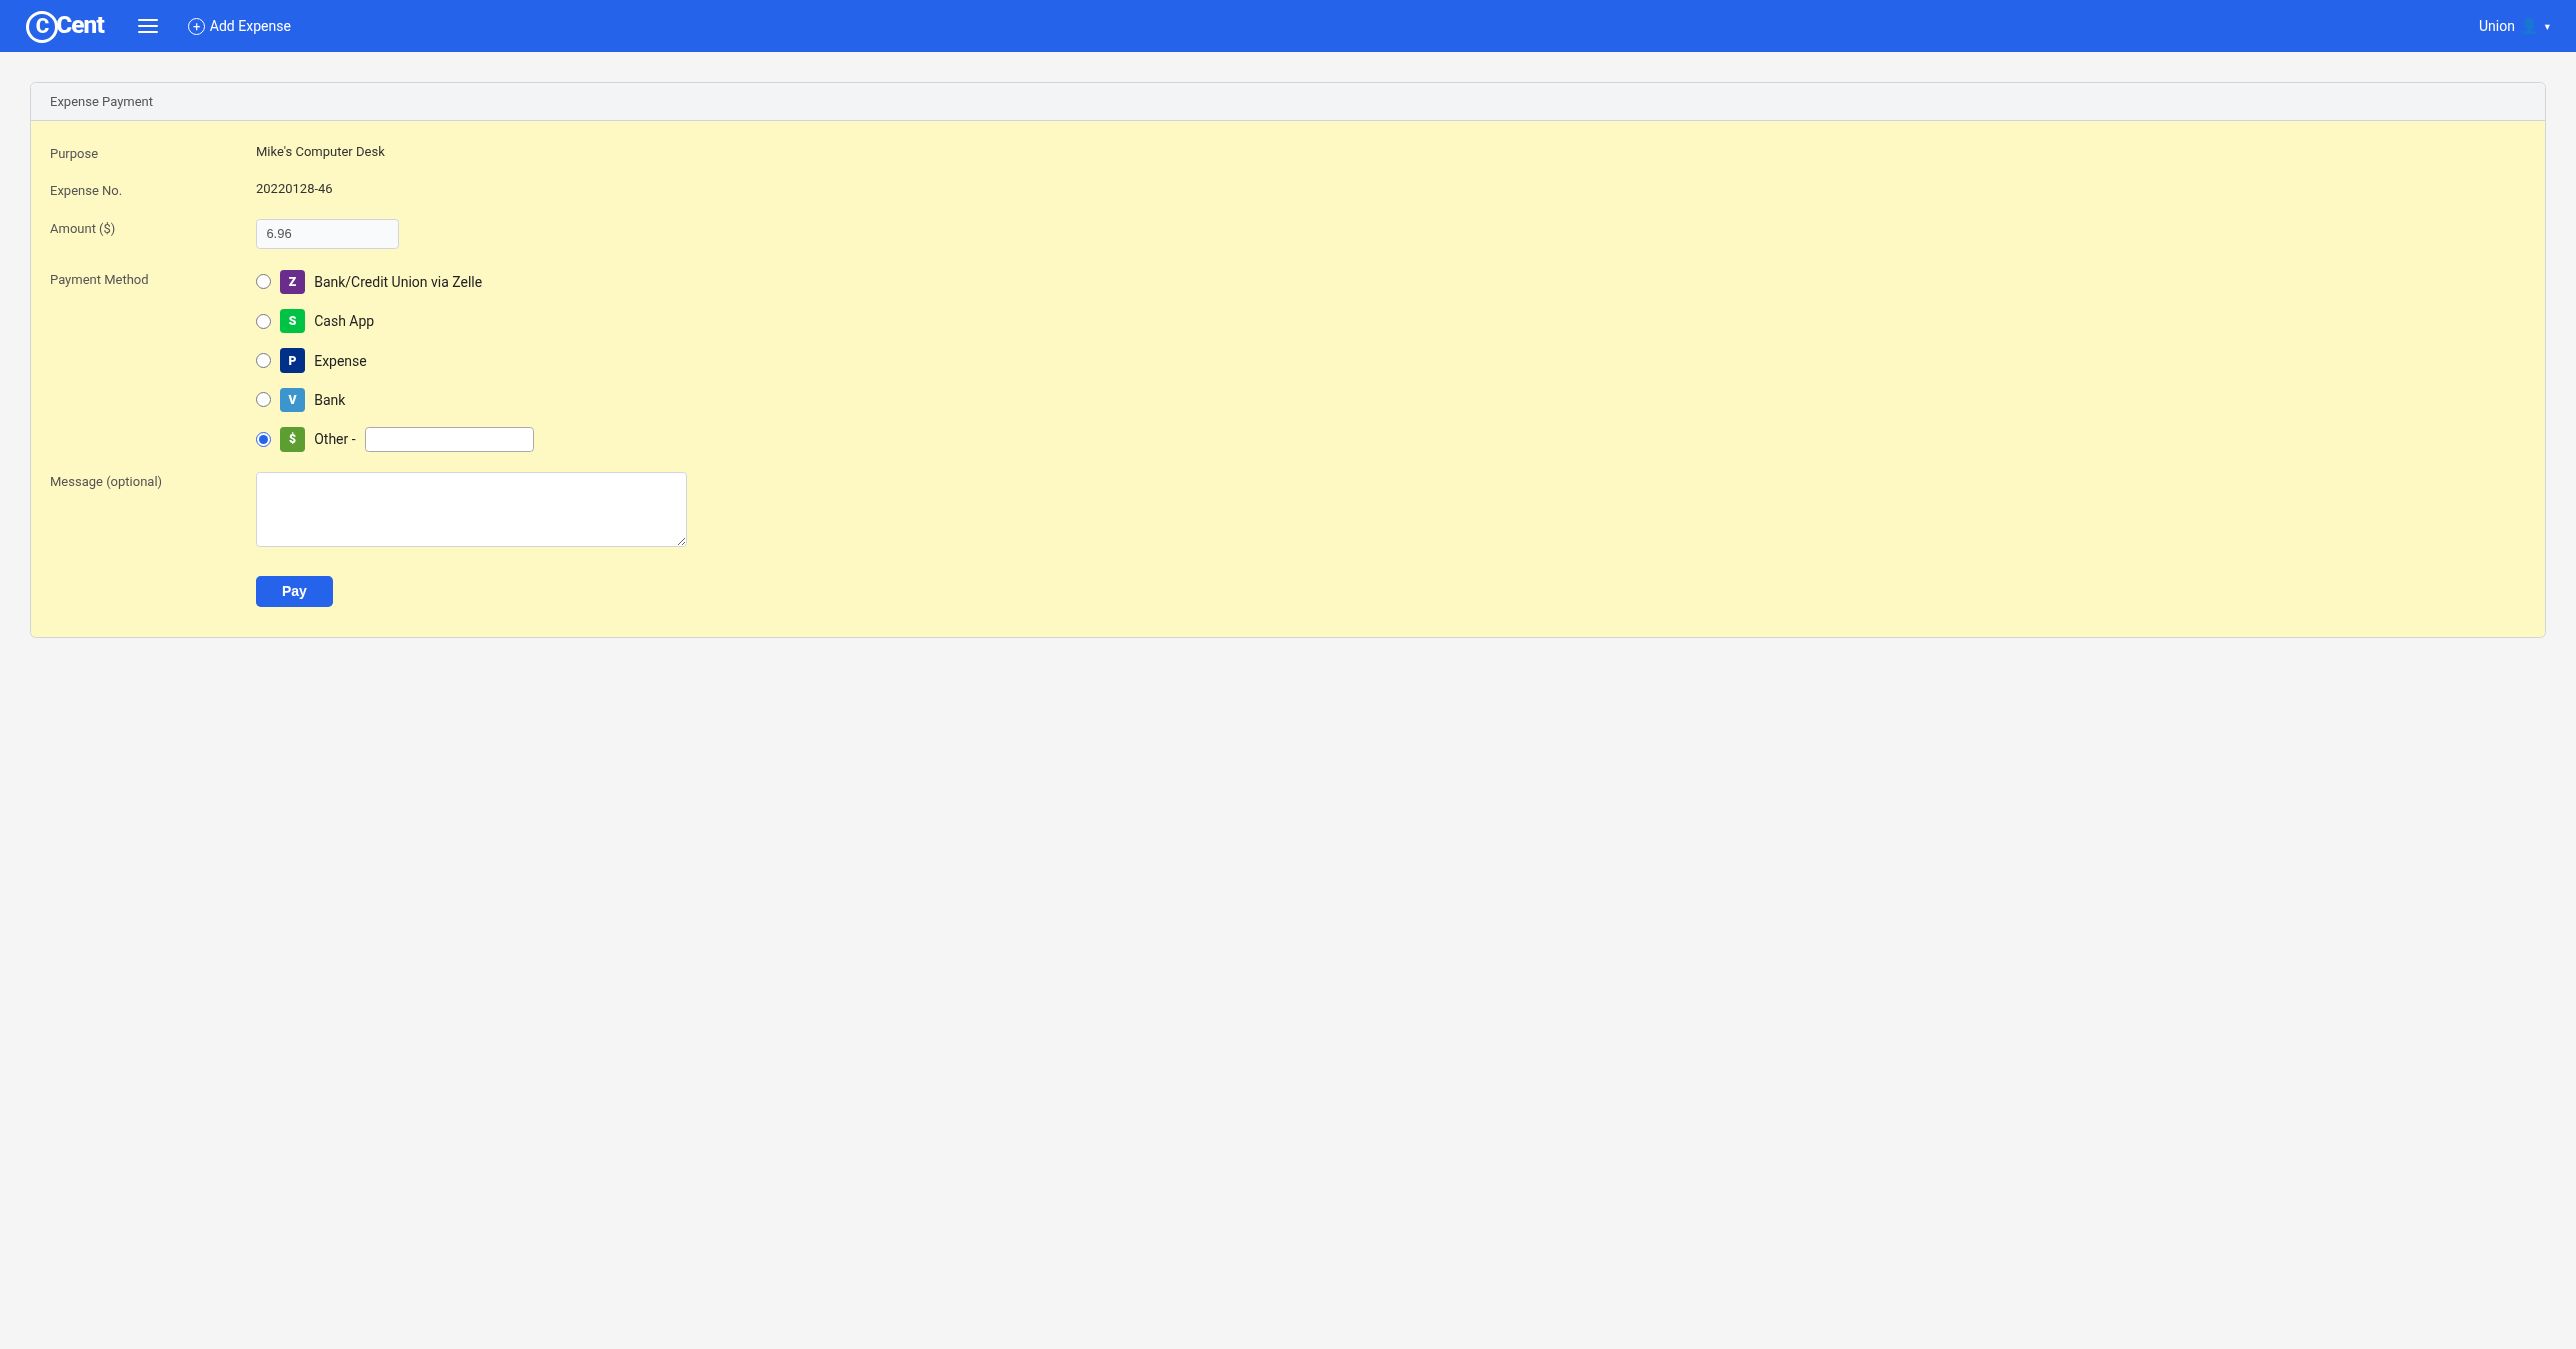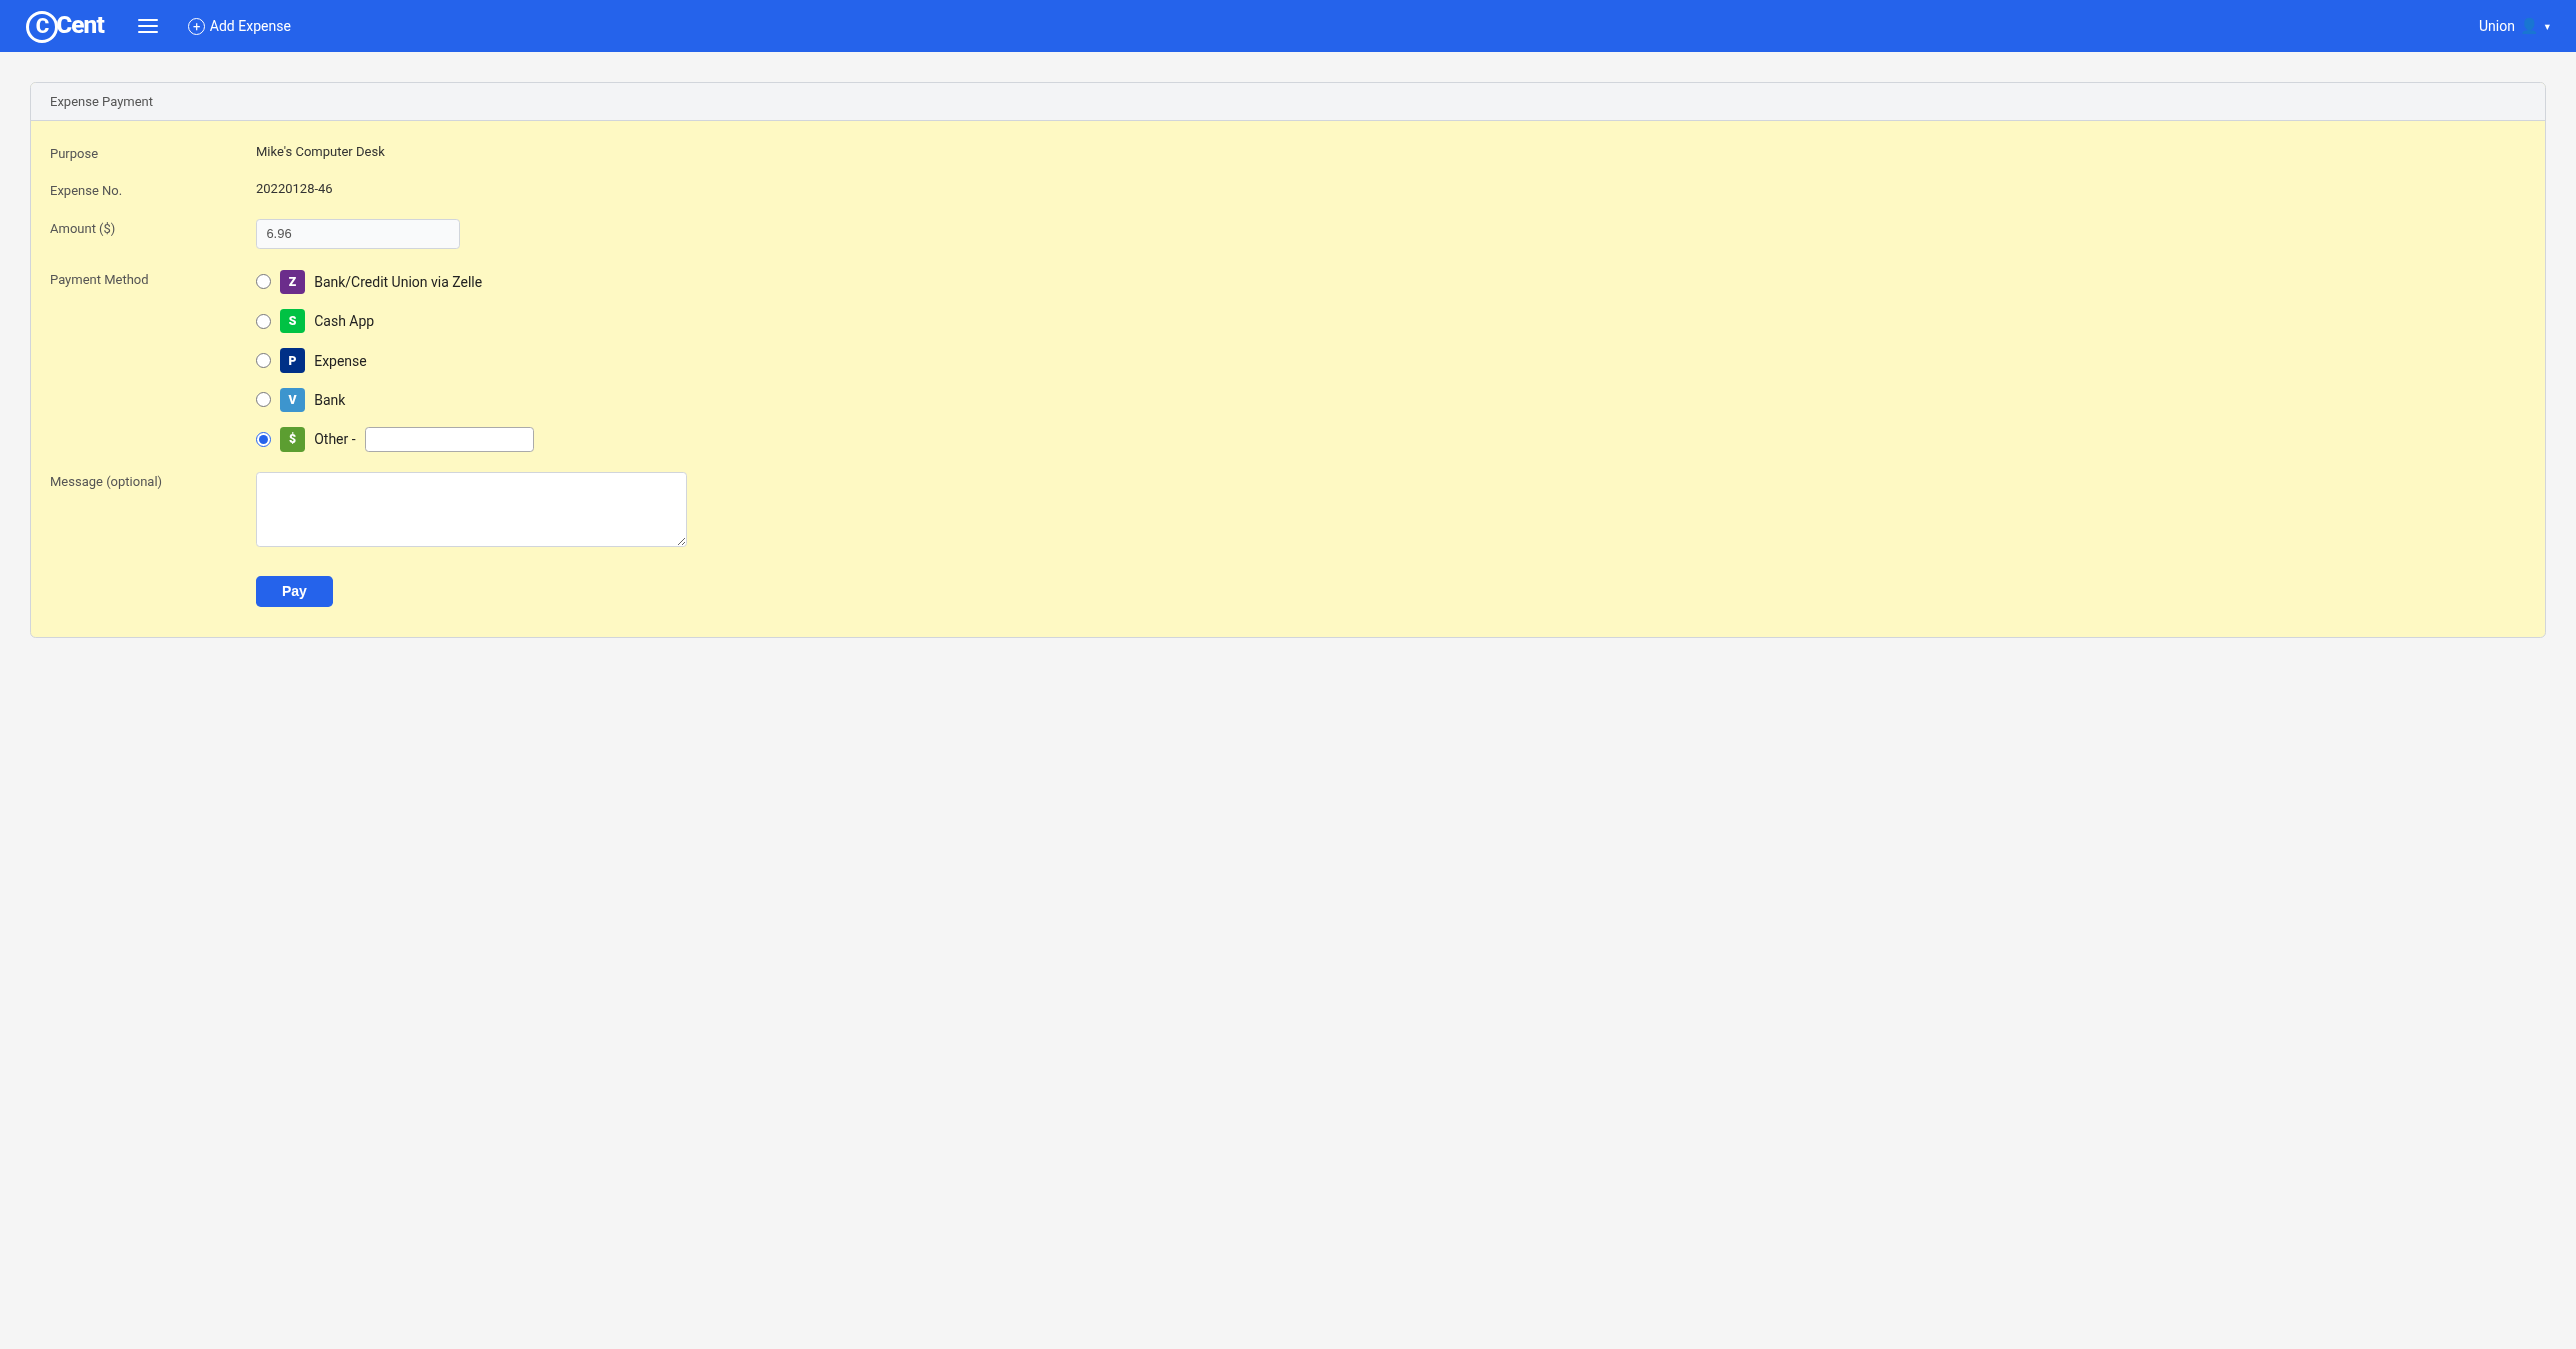--- a/index.html
+++ b/index.html
@@ -121,21 +121,21 @@
       min-width: 187px;
       font-size: 13px;
       color: #555;
       padding-top: 1.9px;
     }
     .form-value {
       font-size: 13px;
       color: #333;
     }
     .form-input {
-      width: 204px;
+      width: 143px;
       padding: 6.6px 9.4px;
       border: 0.9px solid #d1d5db;
       border-radius: 3.7px;
       font-size: 13px;
       color: #555;
       background: #f9fafb;
     }
 
     
     .payment-options {

